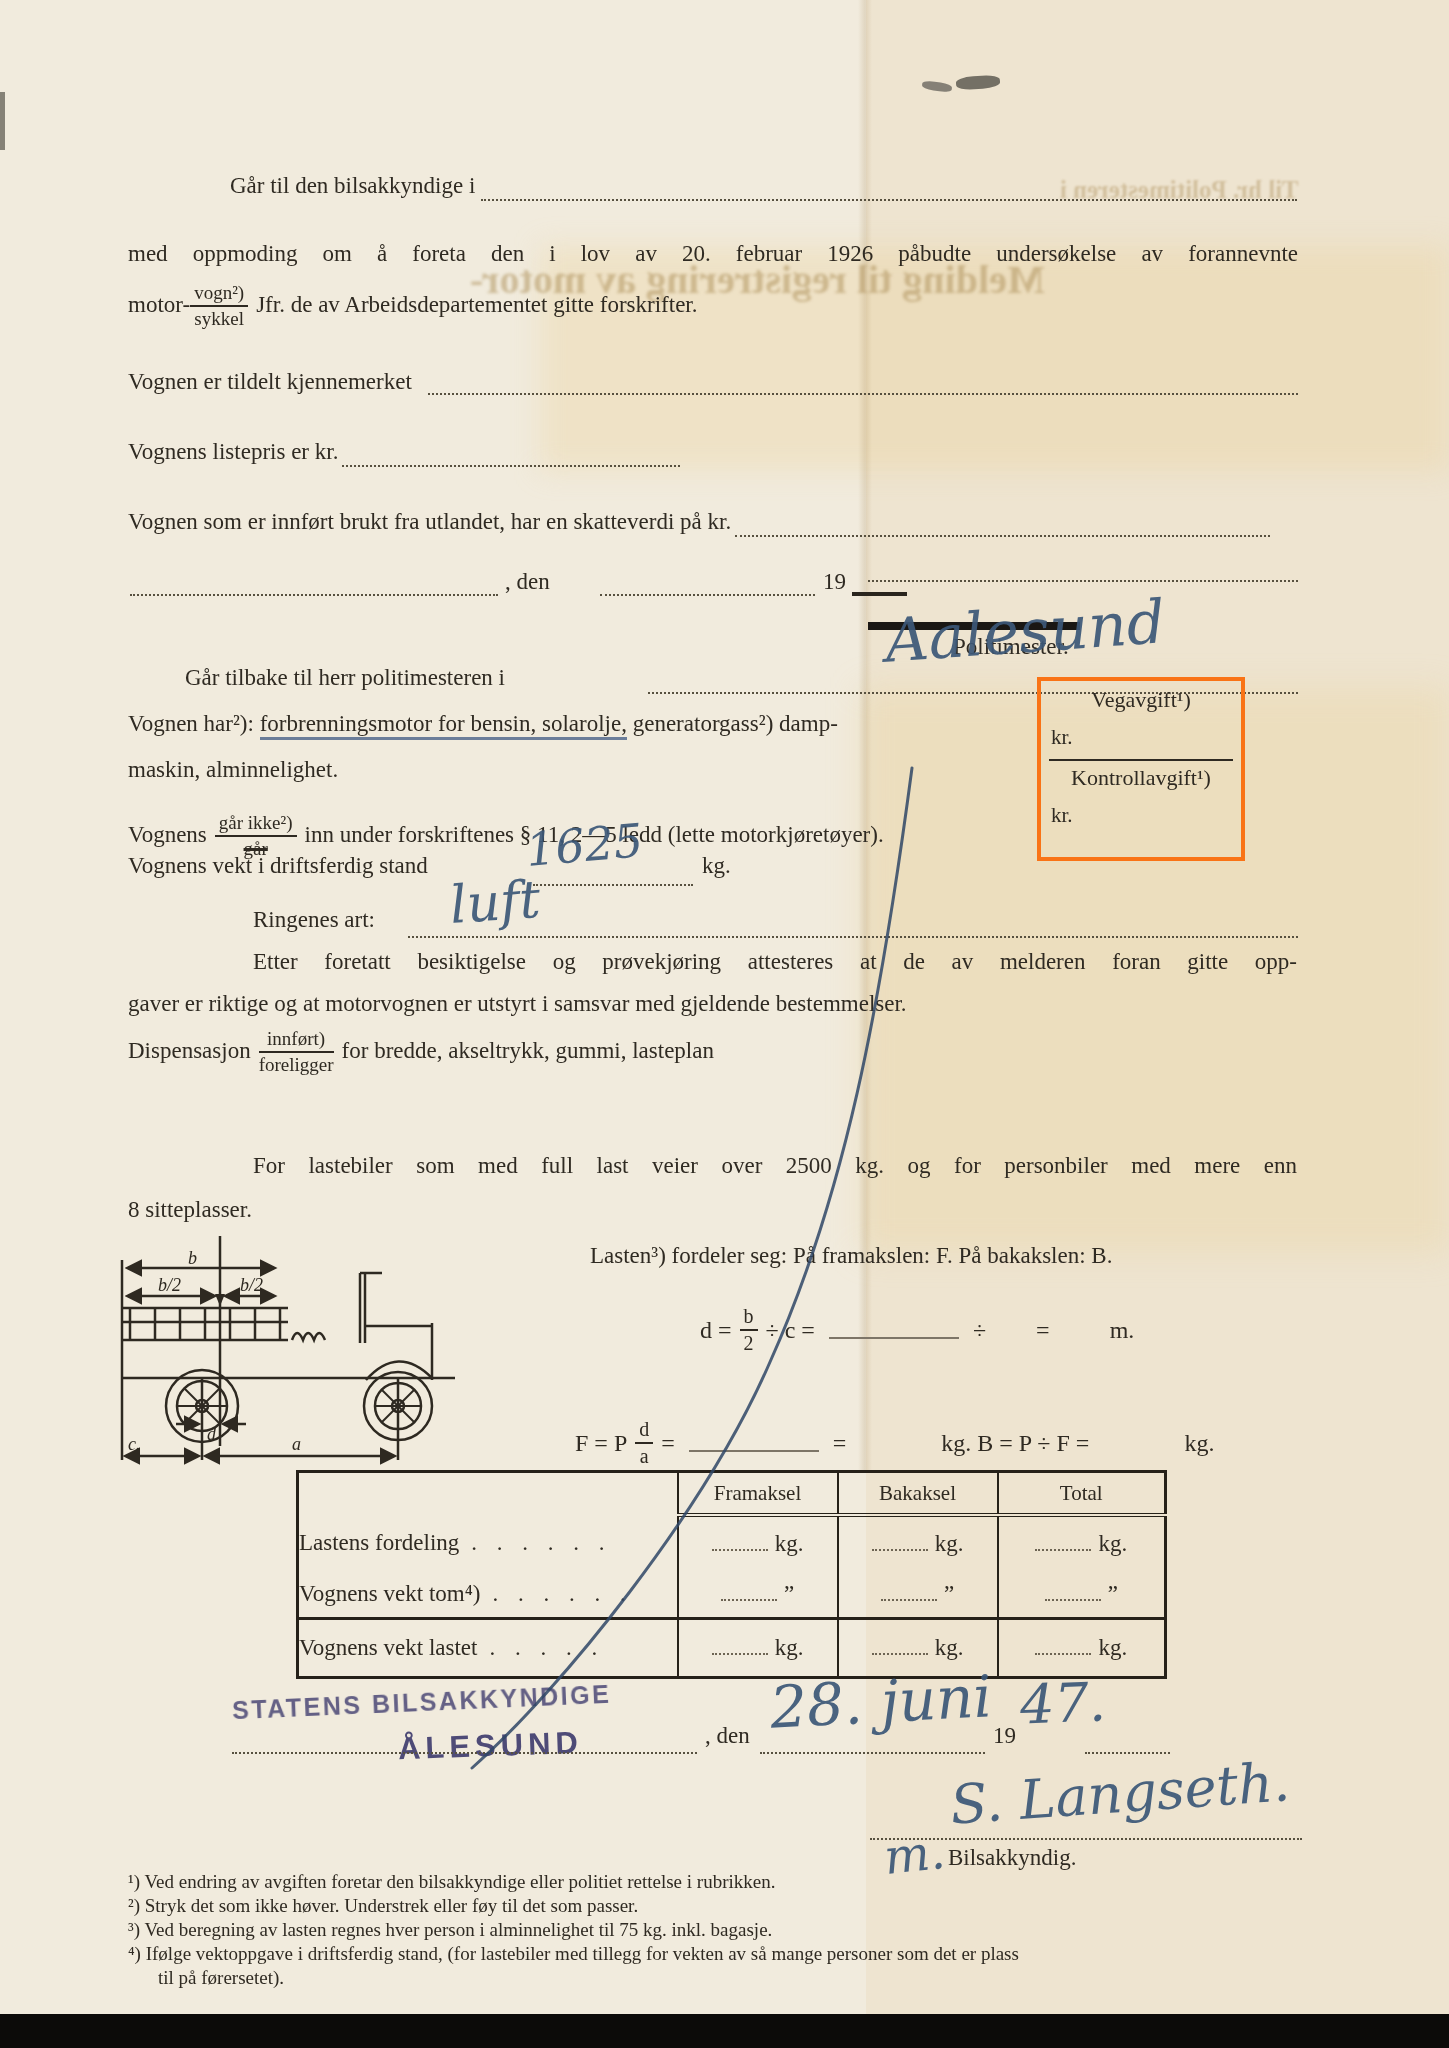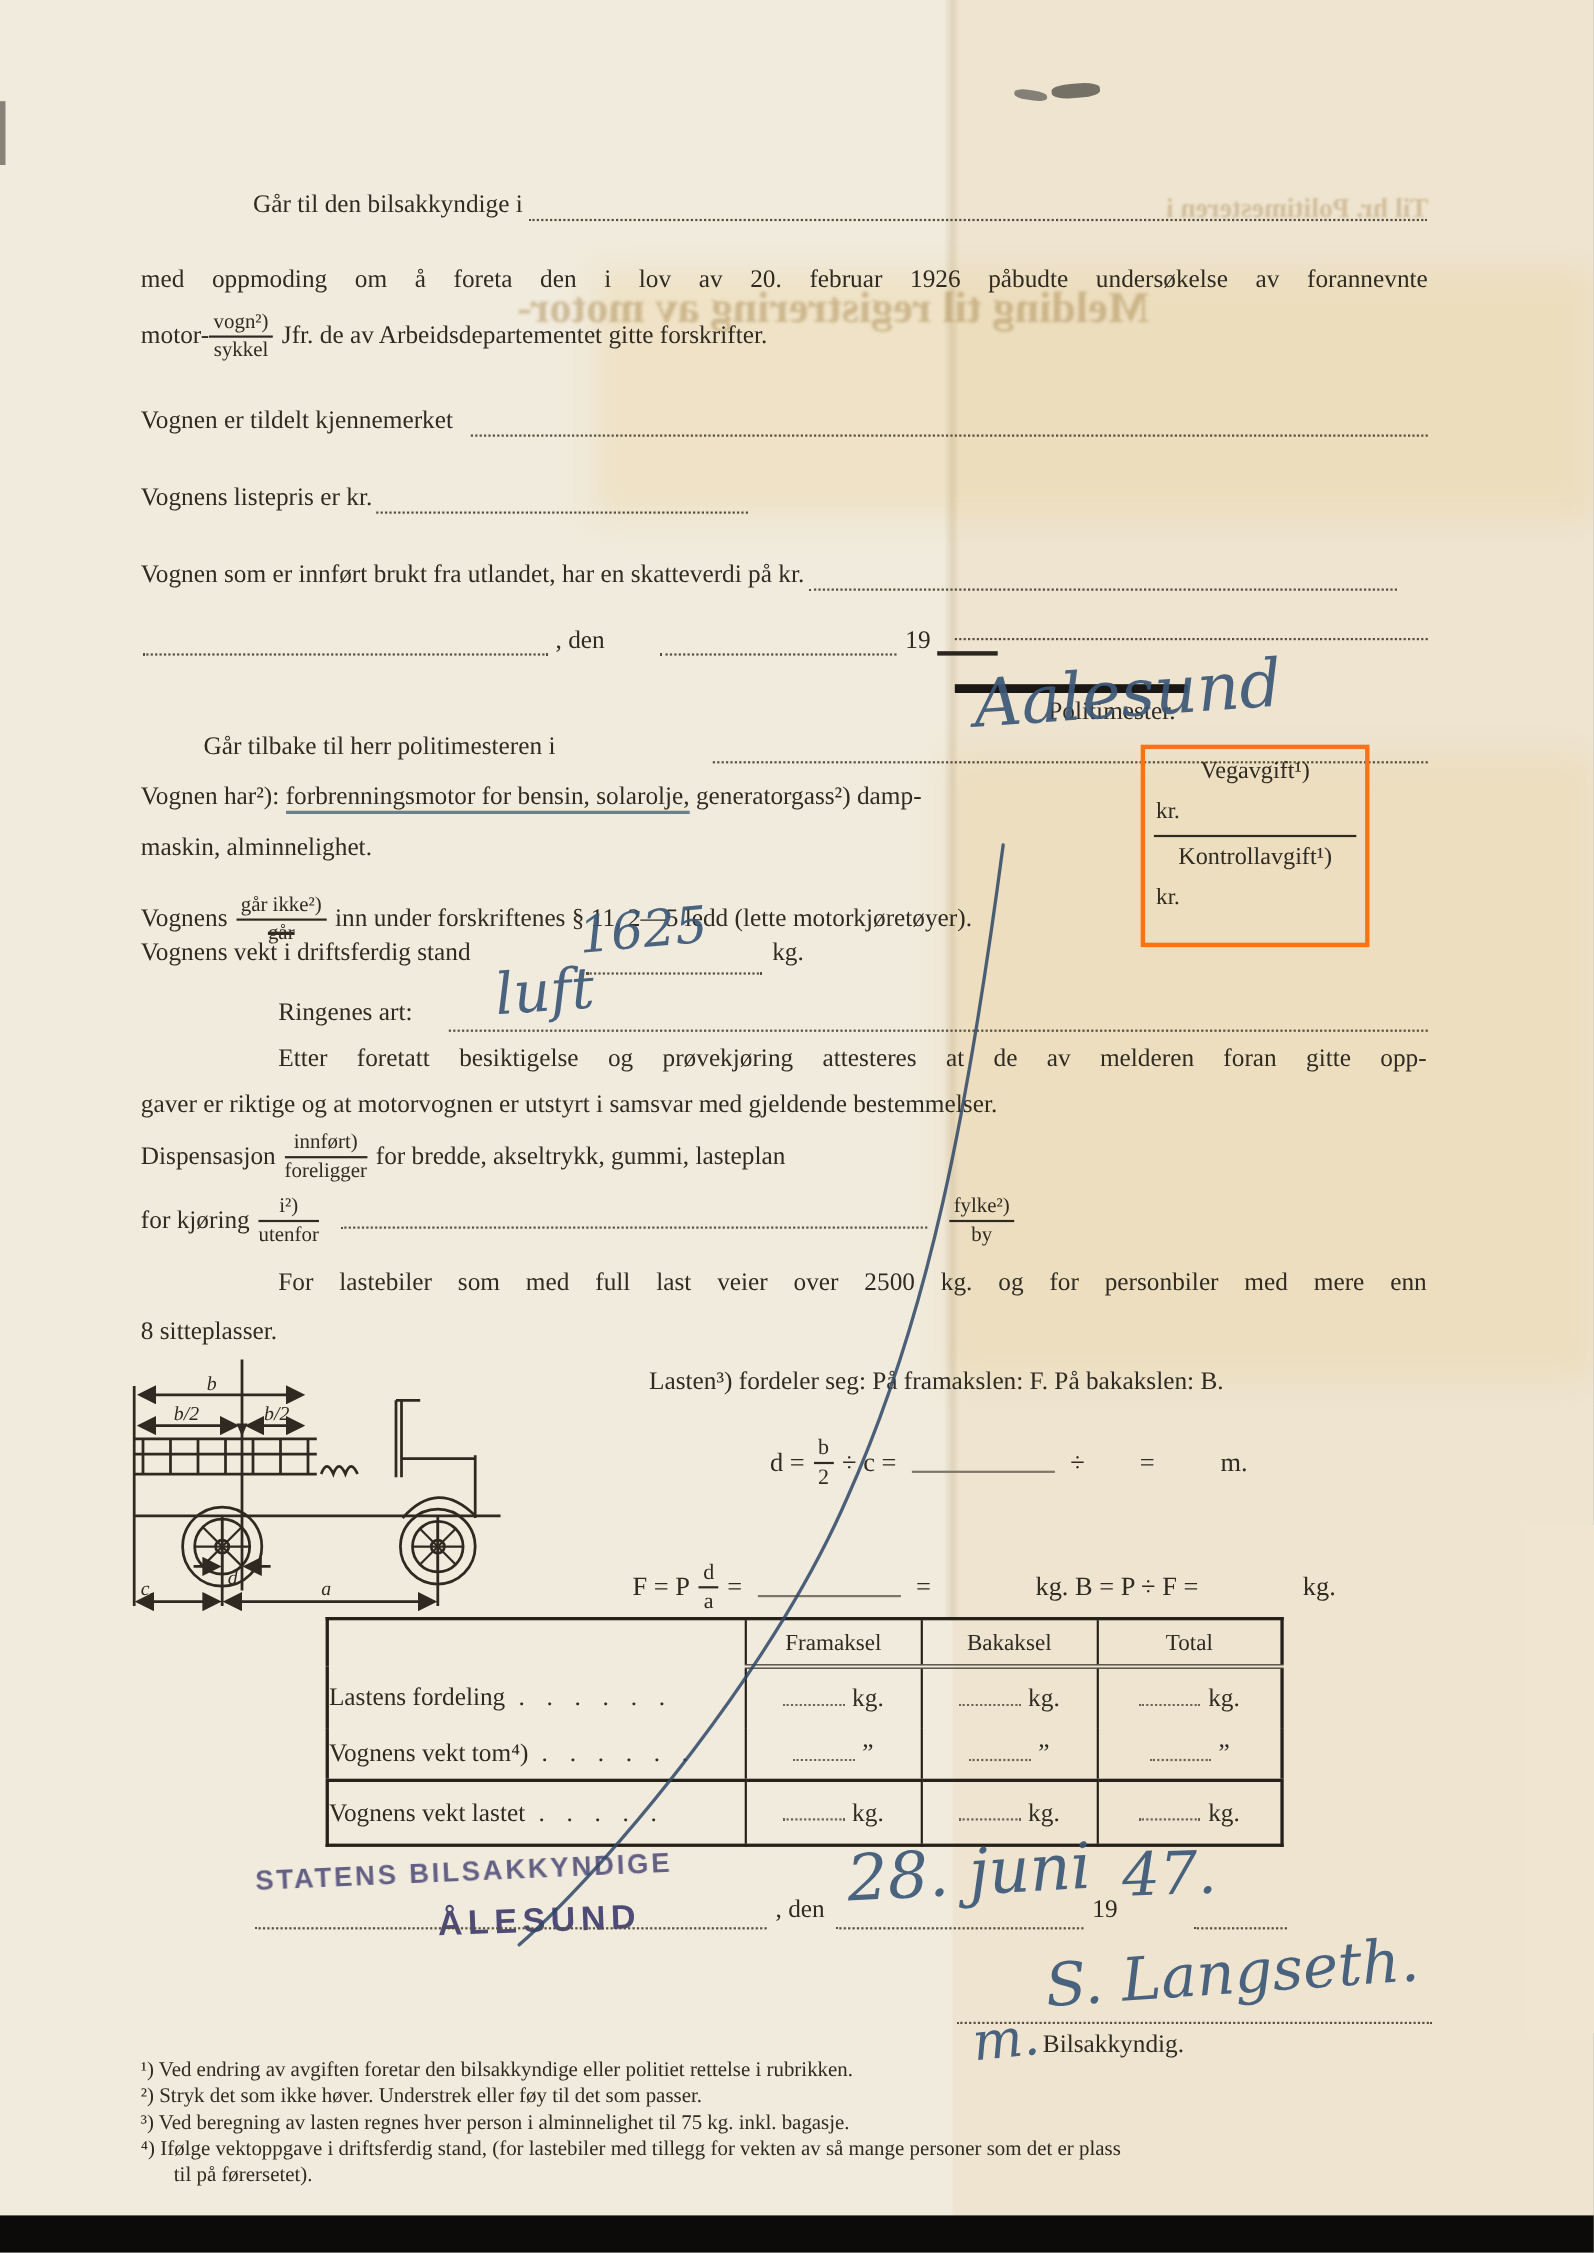--- a/index.html
+++ b/index.html
@@ -77,21 +77,21 @@
 
   <div class="t" style="left:128px;top:282px;display:flex;align-items:center;">
     <span>motor-</span>
     <span class="frac" style="margin-left:0;">
       <span class="fr-top">vogn²)</span>
       <span class="fr-bot">sykkel</span>
     </span>
     <span>Jfr. de av Arbeidsdepartementet gitte forskrifter.</span>
   </div>
 
-  <div class="t" style="left:128px;top:368px;width:1170px;display:flex;align-items:flex-end;">
+  <div class="t" style="left:128px;top:368px;width:1170px;display:flex;align-items:center;">
     <span>Vognen er tildelt kjennemerket</span>
     <span style="flex:1;border-bottom:2px dotted #57503f;margin-left:16px;height:24px;"></span>
   </div>
 
   <div class="t" style="left:128px;top:438px;width:552px;display:flex;align-items:flex-end;">
     <span>Vognens listepris er kr.</span>
     <span style="flex:1;border-bottom:2px dotted #57503f;margin-left:4px;height:24px;"></span>
   </div>
 
   <div class="t" style="left:128px;top:508px;width:1142px;display:flex;align-items:flex-end;">
@@ -149,32 +149,20 @@
 
   <div class="t" style="left:128px;top:1028px;display:flex;align-items:center;">
     <span>Dispensasjon</span>
     <span class="frac">
       <span class="fr-top">innført)</span>
       <span class="fr-bot">foreligger</span>
     </span>
     <span>for bredde, akseltrykk, gummi, lasteplan</span>
   </div>
 
-  <div class="t" style="left:128px;top:1086px;width:802px;display:flex;align-items:center;">
-    <span>for kjøring</span>
-    <span class="frac">
-      <span class="fr-top">i²)</span>
-      <span class="fr-bot">utenfor</span>
-    </span>
-    <span style="flex:1;border-bottom:2px dotted #5a5246;margin:0 12px;align-self:center;height:12px;"></span>
-    <span class="frac">
-      <span class="fr-top">fylke²)</span>
-      <span class="fr-bot">by</span>
-    </span>
-  </div>
 
   <div class="t just" style="left:253px;top:1152px;width:1044px;">For lastebiler som med full last veier over 2500 kg. og for personbiler med mere enn</div>
   <div class="t" style="left:128px;top:1196px;">8 sitteplasser.</div>
 
   <svg style="position:absolute;left:110px;top:1228px;" width="370" height="245" viewBox="0 0 370 245">
     <defs>
       <marker id="ah" viewBox="0 0 10 10" refX="8" refY="5" markerWidth="7" markerHeight="7" orient="auto-start-reverse">
         <path d="M0,0 L10,5 L0,10 z" fill="#2e2921"></path>
       </marker>
     </defs>

